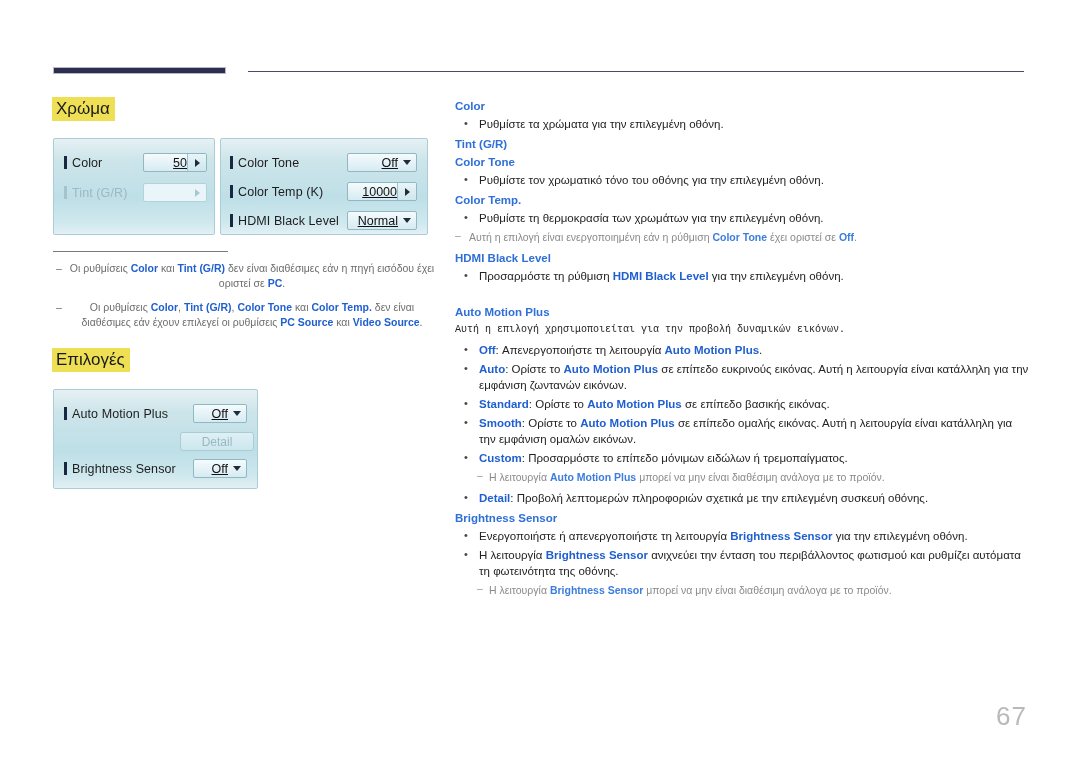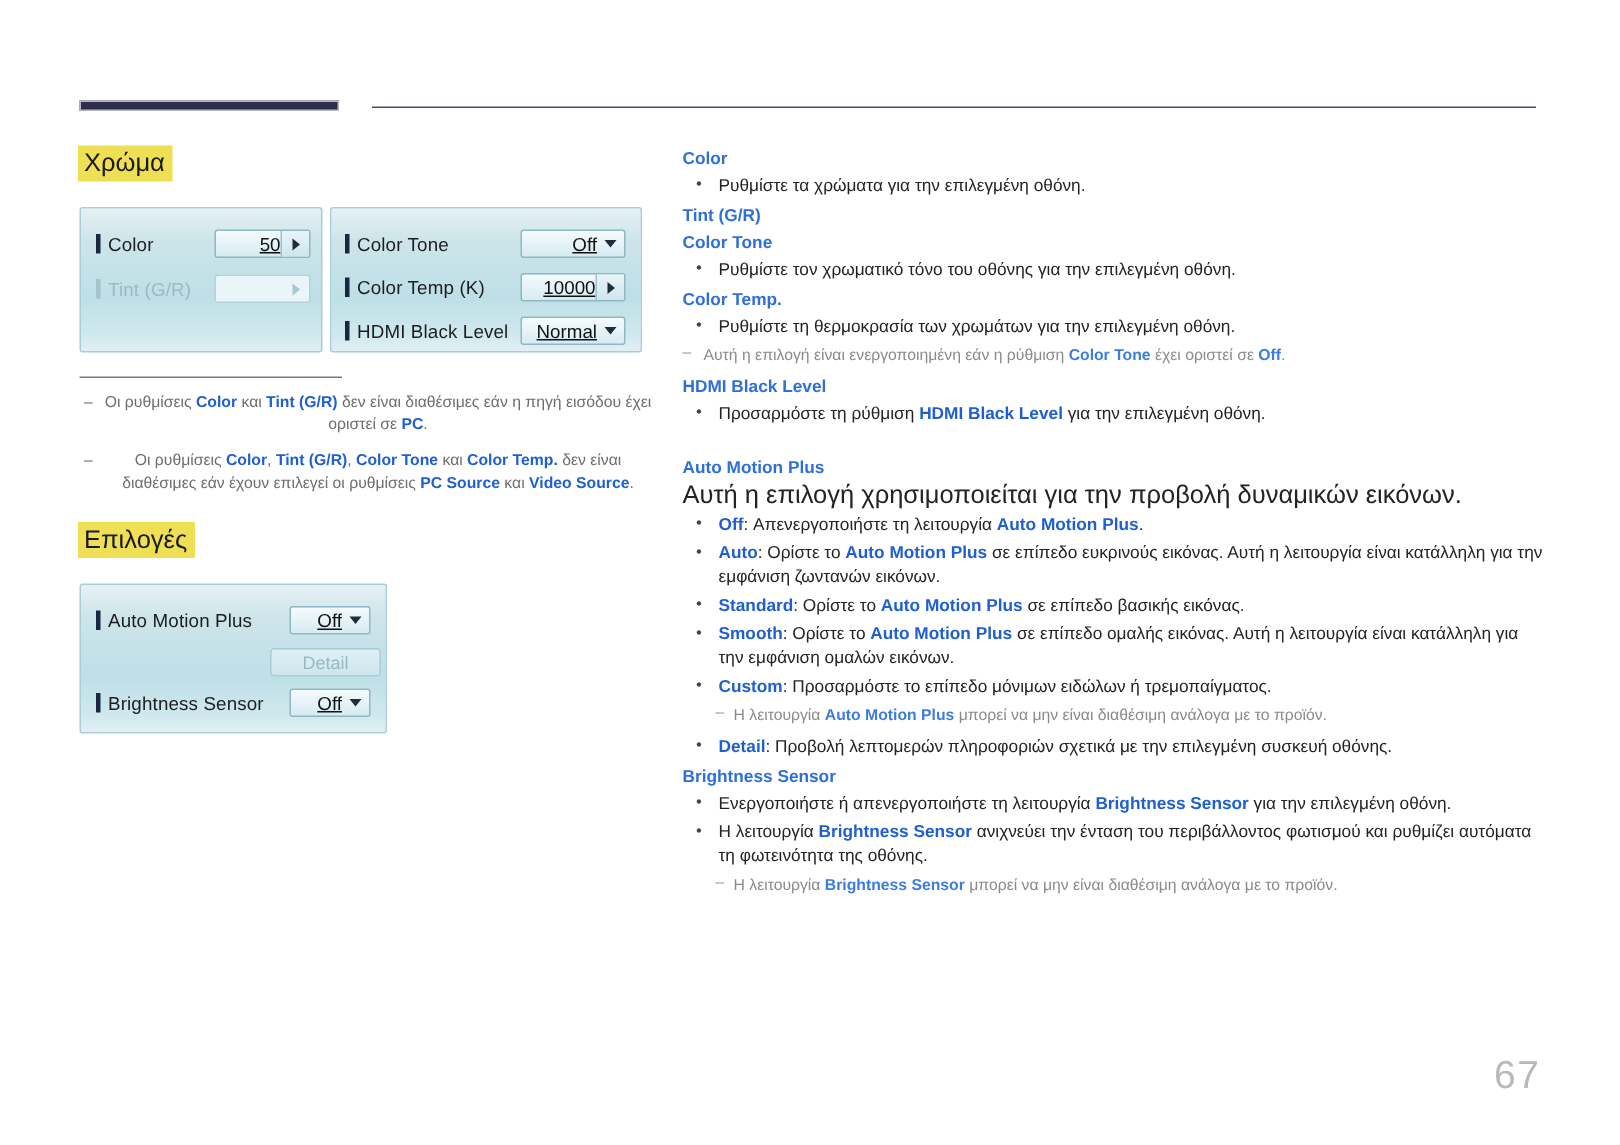--- a/index.html
+++ b/index.html
@@ -138,24 +138,25 @@
   
   .rcol { position: absolute; left: 455px; top: 98px; width: 575px; }
   .rh {
     color: #2f6fd8;
     font-weight: bold;
     font-size: 11.5px;
     line-height: 16px;
     margin: 0 0 2px 0;
   }
   .rp {
-    font-size: 17px;
+    font-size: 10px;
     line-height: 16px;
     color: #232323;
     margin: 0 0 4px 0;
+    font-family: Liberation Mono, monospace;
   }
   ul.bl { list-style: none; margin: 0 0 4px 0; padding: 0; }
   ul.bl > li {
     position: relative;
     padding-left: 24px;
     font-size: 11.5px;
     line-height: 16px;
     color: #232323;
     margin-bottom: 3px;
   }

